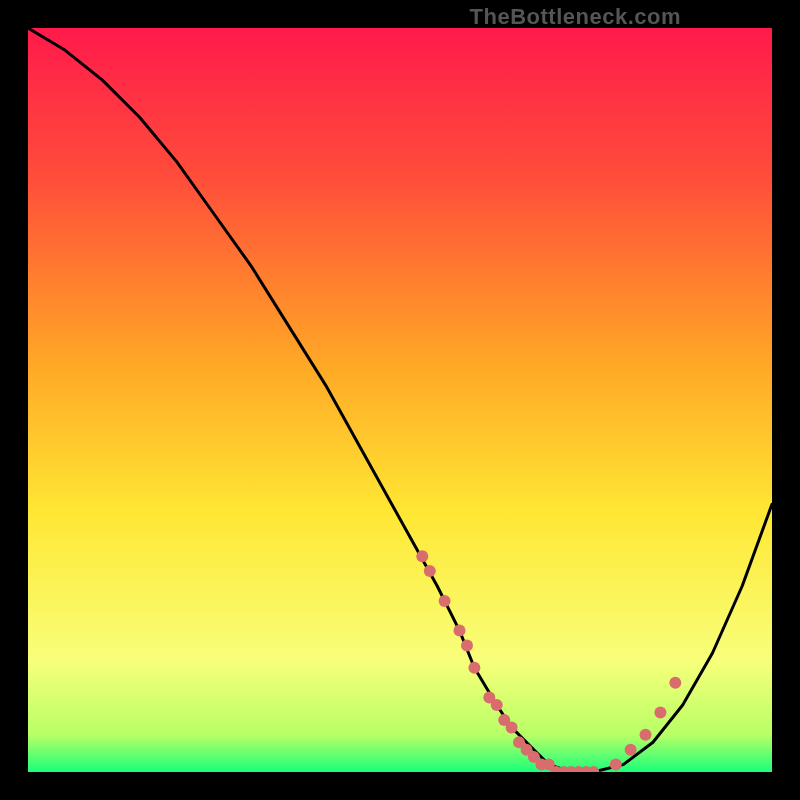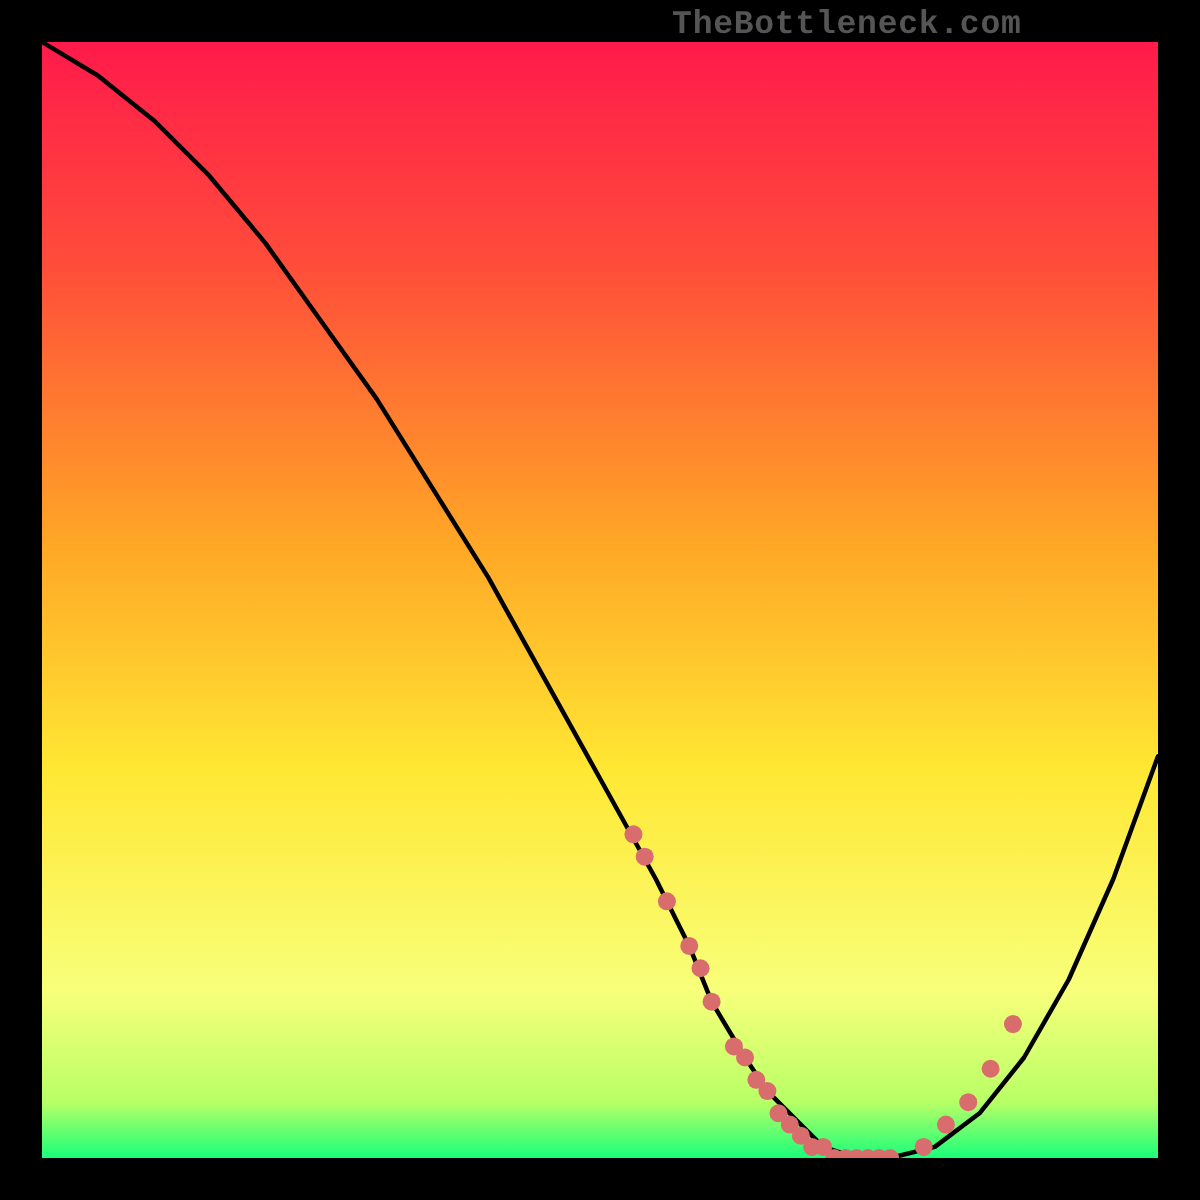--- a/index.html
+++ b/index.html
@@ -9,21 +9,20 @@
     height: 800px;
     background: #000;
     font-family: Arial, Helvetica, sans-serif;
     overflow: hidden;
   }
   .frame {
     position: relative;
     width: 699px;
     height: 800px;
     background: #000;
-    font-family: Liberation Mono, monospace;
   }
   .watermark {
     position: absolute;
     top: 4px;
     right: 18px;
     color: #555;
     font-size: 22px;
     font-weight: 600;
     letter-spacing: 0.5px;
     z-index: 10;

